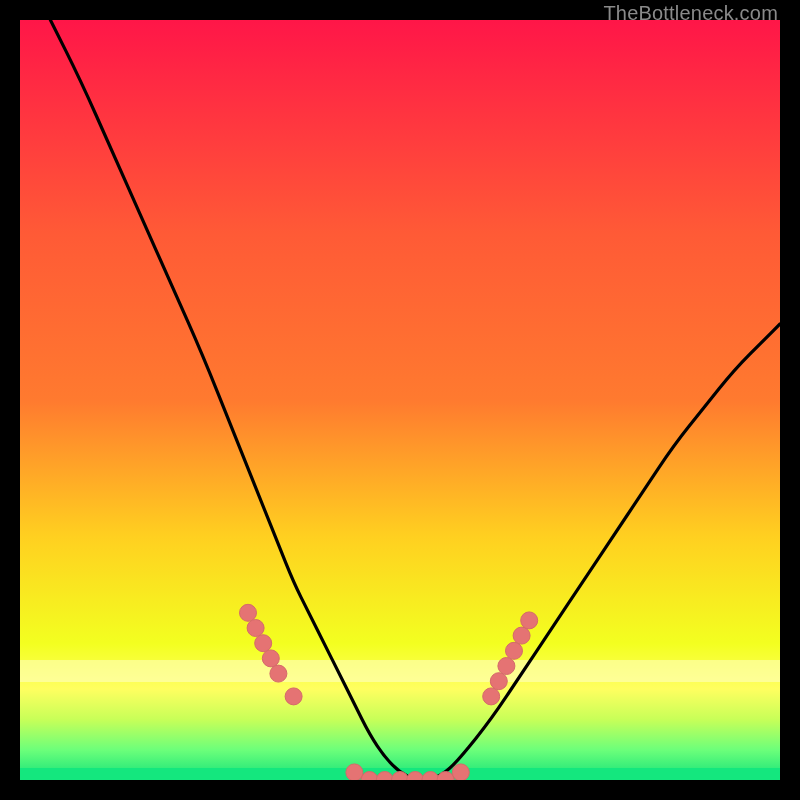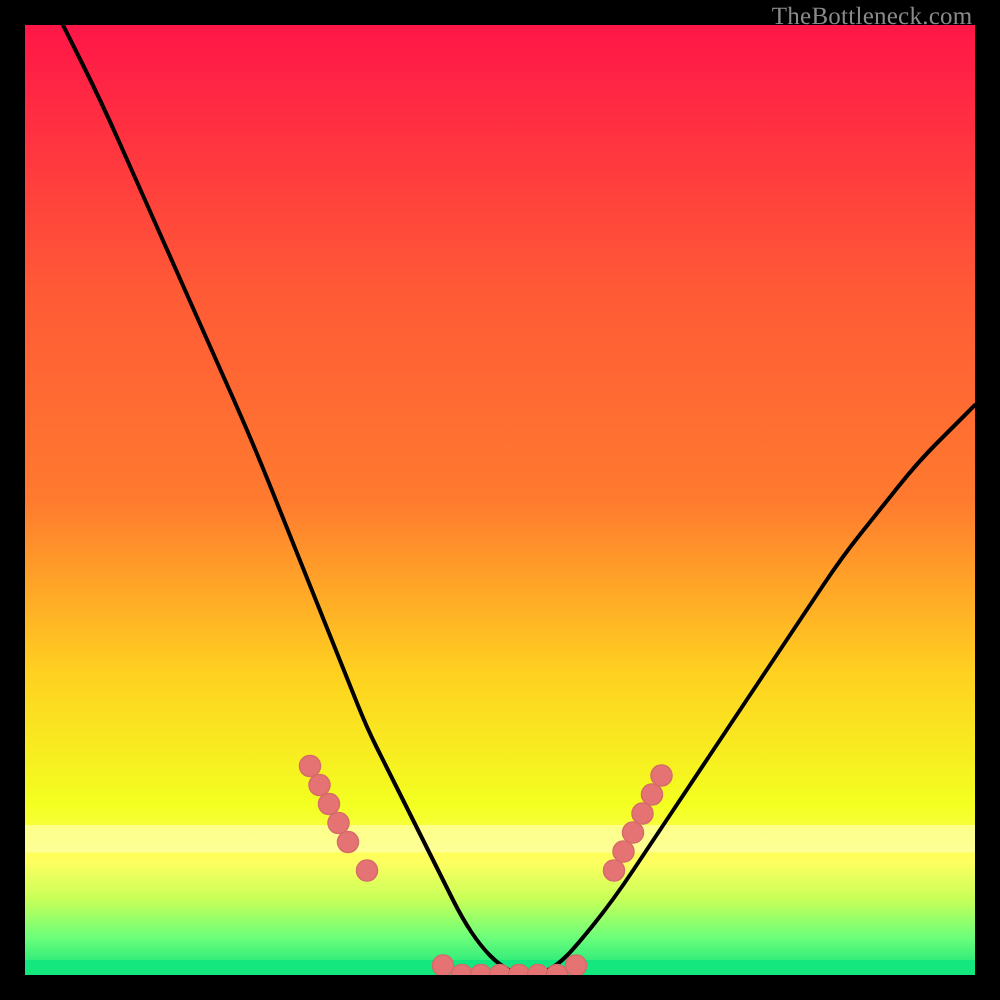--- a/index.html
+++ b/index.html
@@ -28,21 +28,20 @@
   }
   .attribution {
     position: absolute;
     right: 22px;
     top: 2px;
     color: #8a8a8a;
     font-size: 20px;
     font-weight: 500;
     letter-spacing: 0.2px;
     user-select: none;
-    font-family: Liberation Serif, serif;
   }
   svg { display: block; }
 </style>
 </head>
 <body>
 
 <div class="frame">
   <svg class="plot" width="760" height="760" viewBox="0 0 760 760">
     <defs>
       <linearGradient id="bg-grad" x1="0" y1="0" x2="0" y2="1">

